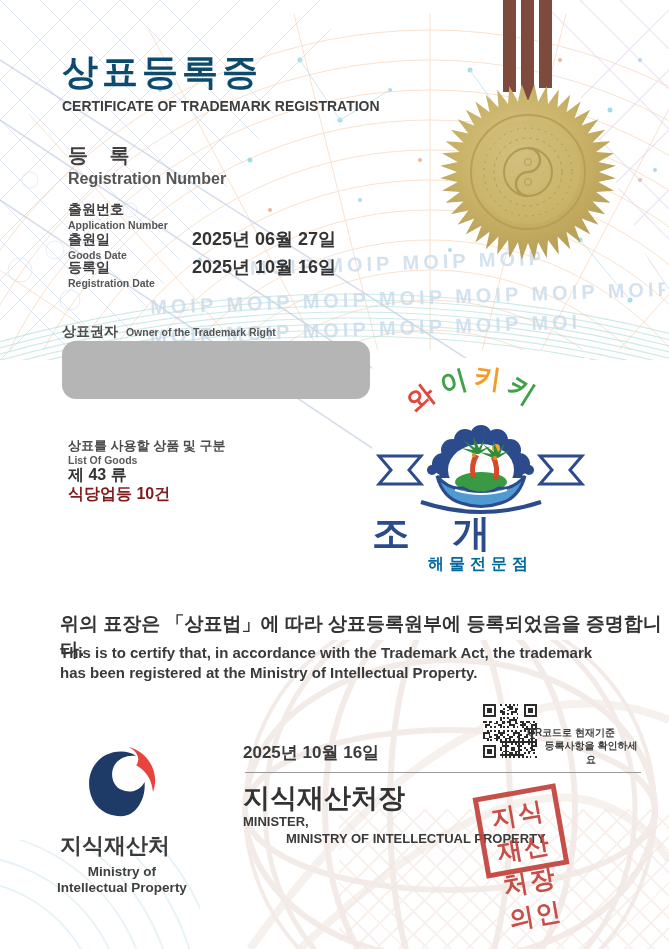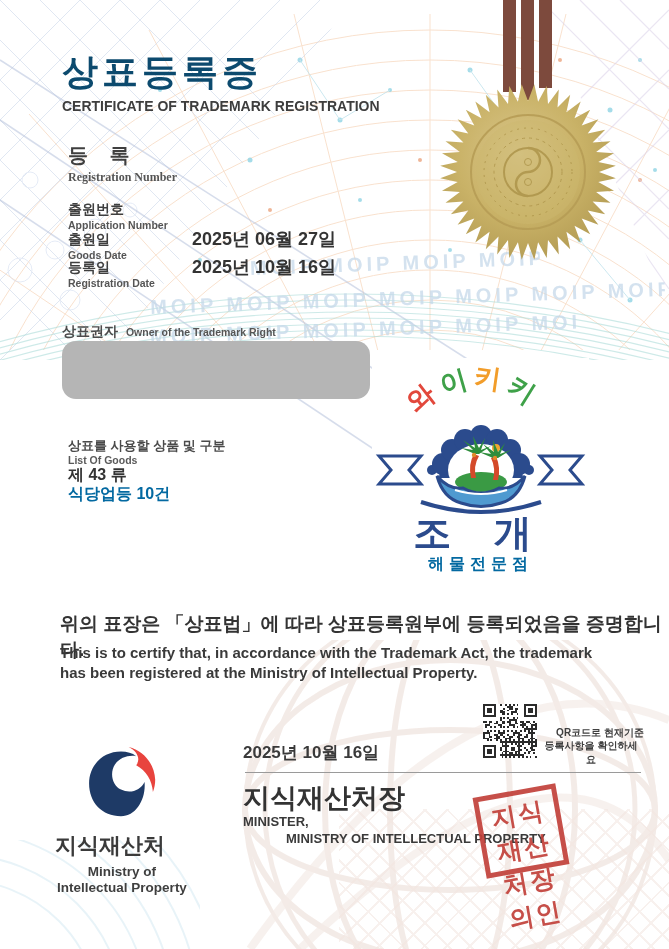--- a/index.html
+++ b/index.html
@@ -22,73 +22,73 @@
 
   
   .title-ko { left:62px; top:48px; font-size:36px; font-weight:bold; color:#0c4a6e; letter-spacing:4px; }
   .title-en { left:62px; top:98px; font-size:14px; font-weight:bold; color:#3d3d3d; }
 
   
   .lab   { font-weight:bold; color:#3f3f3f; }
   .sublab{ font-weight:bold; color:#555; }
   .val   { font-weight:bold; color:#333; }
   .f-reg-lab { left:68px; top:142px; font-size:20px; letter-spacing:8px; }
-  .f-reg-sub { left:68px; top:170px; font-size:12px;font-family:Liberation Serif, serif; }
+  .f-reg-sub { left:68px; top:170px; font-size:16px; }
   .f-reg-val { left:192px; top:139px; font-size:21px; }
   .f-app-lab { left:68px;  top:201px; font-size:14px; }
   .f-app-sub { left:68px;  top:219px; font-size:10.5px; }
   .f-app-val { left:192px; top:197px; font-size:18px; }
   .f-fil-lab { left:68px;  top:231px; font-size:14px; }
   .f-fil-sub { left:68px;  top:249px; font-size:10.5px; }
   .f-fil-val { left:192px; top:227px; font-size:18px; }
   .f-rd-lab  { left:68px;  top:259px; font-size:14px; }
   .f-rd-sub  { left:68px;  top:277px; font-size:10.5px; }
   .f-rd-val  { left:192px; top:255px; font-size:18px; }
 
   
   .owner-lab { left:62px; top:323px; font-size:14px; font-weight:bold; color:#4c4c4c; }
   .owner-lab .en { font-size:10.5px; color:#565656; font-weight:bold; margin-left:4px; }
   .owner-box { left:62px; top:341px; width:308px; height:58px; background:#b5b5b5; border-radius:14px; }
 
   
   .tm-box { left:372px; top:358px; width:217px; height:228px; background:#fff; }
   .tm-letter { position:absolute; font-size:27px; font-weight:bold; }
   .tm-shell { position:absolute; left:3px; top:40px; width:211px; height:118px; }
-  .tm-main { position:absolute; left:0; top:150px; width:217px; text-align:center;
+  .tm-main { position:absolute; left:0; top:150px; width:217px; text-align:left;
              font-size:38px; font-weight:bold; color:#2b4b8d; letter-spacing:16px; }
   .tm-sub  { position:absolute; left:0; top:196px; width:217px; text-align:center;
              font-size:16px; font-weight:bold; color:#0369a1; letter-spacing:5px; }
   .c0{color:#e2483c}.c1{color:#3fa149}.c2{color:#f29d2a}.c3{color:#3fa149}
 
   
   .g-lab { left:68px; top:437px; font-size:13px; font-weight:bold; color:#4a4a4a; }
   .g-sub { left:68px; top:454px; font-size:10.5px; font-weight:bold; color:#5a5a5a; }
   .g-cls { left:68px; top:465px; font-size:16px; font-weight:bold; color:#333; }
-  .g-itm { left:68px; top:484px; font-size:16px; font-weight:bold; color:#0369a1; }
+  .g-itm { left:68px; top:484px; font-size:16px; font-weight:bold; color:#7f1d1d; }
 
   
   .st-ko { left:60px; top:611px; font-size:19px; font-weight:bold; color:#333; }
   .st-e1 { left:60px; top:644px; font-size:15px; font-weight:bold; color:#3a3a3a; }
   .st-e2 { left:60px; top:664px; font-size:15px; font-weight:bold; color:#3a3a3a; }
 
   
   .qr { left:483px; top:704px; width:54px; height:54px; }
-  .qr-n1 { left:554px; top:726px; width:92px; font-size:10px; font-weight:bold; color:#3f3f3f; text-align:center; }
+  .qr-n1 { left:525px; top:726px; width:92px; font-size:10px; font-weight:bold; color:#3f3f3f; text-align:center; }
   .qr-n2 { left:541px; top:739px; width:100px; font-size:10px; font-weight:bold; color:#3f3f3f; text-align:center; }
 
   
   .iss-date { left:243px; top:741px; font-size:17px; font-weight:bold; color:#3a3a3a; }
   .iss-rule { left:245px; top:772px; width:396px; height:1px; background:#9a9a9a; }
   .iss-ko   { left:243px; top:780px; font-size:27px; font-weight:bold; color:#333; }
   .iss-e1   { left:243px; top:814px; font-size:13px; font-weight:bold; color:#3a3a3a; }
   .iss-e2   { left:243px; top:831px; font-size:13px; font-weight:bold; color:#3a3a3a;padding-left:43px; }
 
   
   .emb { left:83px; top:744px; width:76px; height:76px; }
-  .emb-ko { left:44px; top:831px; width:132px; text-align:center; font-size:22px; font-weight:bold; color:#3a3a3a; }
+  .emb-ko { left:60px; top:831px; width:132px; font-size:22px; font-weight:bold; color:#3a3a3a; }
   .emb-e1 { left:56px; top:864px; width:132px; text-align:center; font-size:13.5px; font-weight:bold; color:#3f3f3f; }
   .emb-e2 { left:36px; top:880px; width:172px; text-align:center; font-size:13.5px; font-weight:bold; color:#3f3f3f; }
 
   
   .redseal { left:479px; top:790px; width:84px; height:82px; border:5px solid #c2413a;
              transform:rotate(-10deg); opacity:.92; }
   .redseal div { text-align:center; font-size:25px; font-weight:bold; color:#c2413a; letter-spacing:2px; line-height:34px; }
 </style>
 </head>
 <body>

